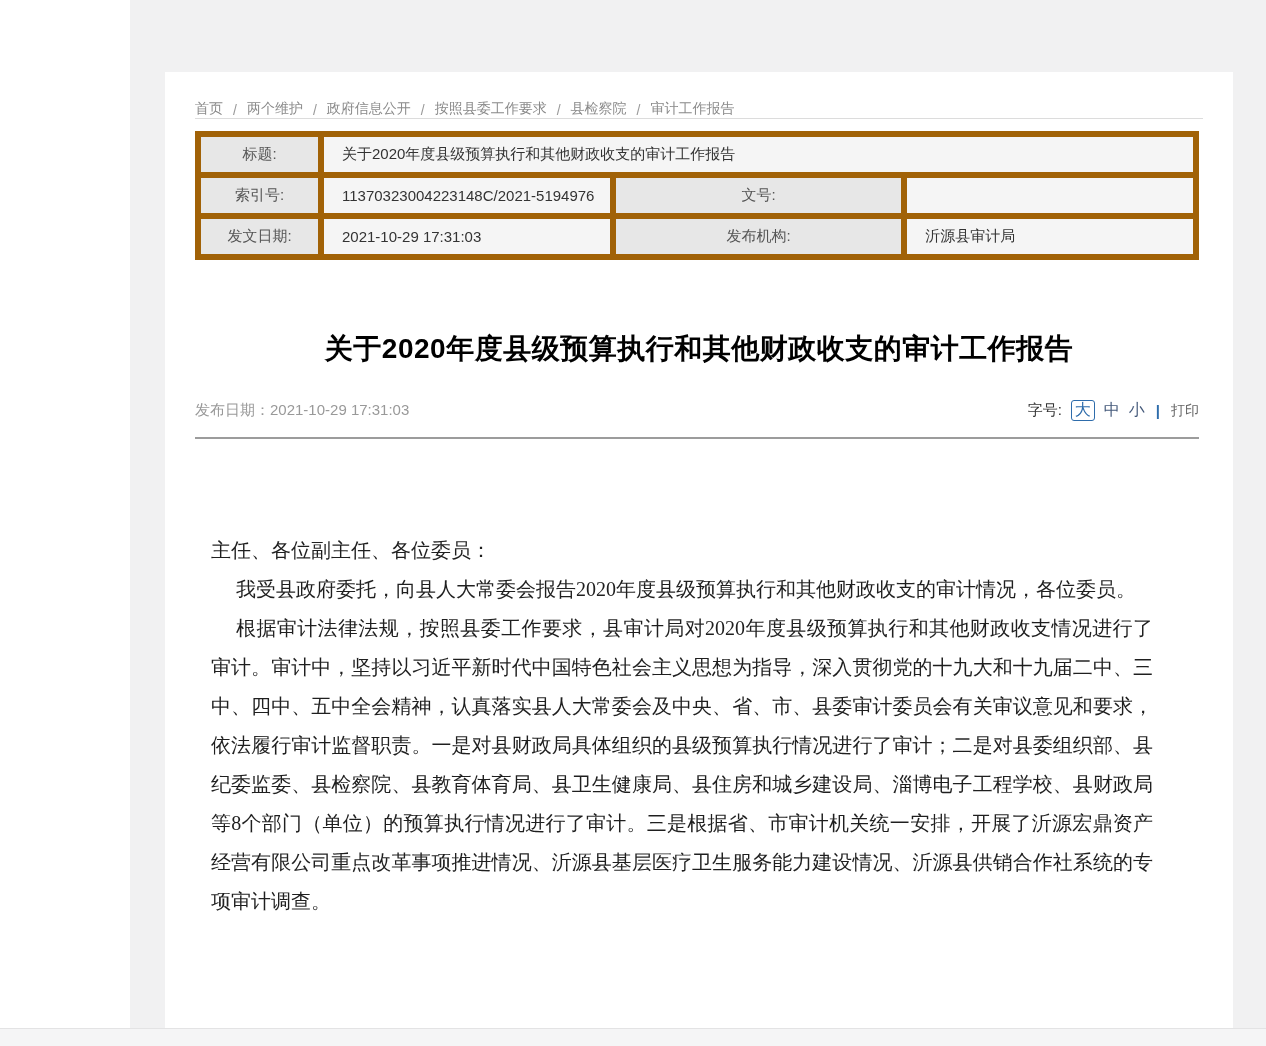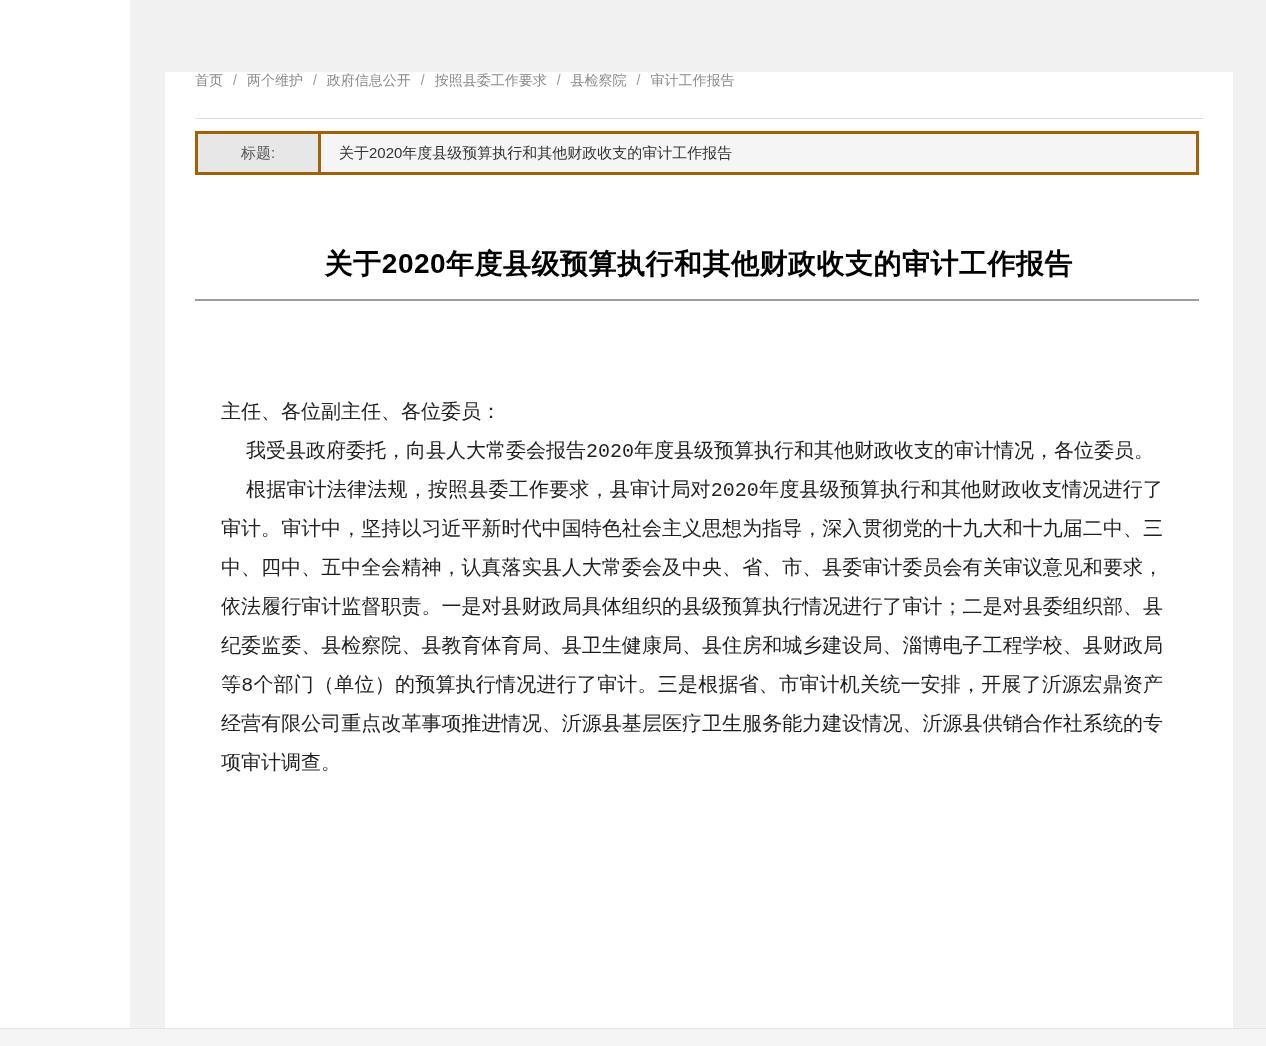--- a/index.html
+++ b/index.html
@@ -33,36 +33,36 @@
     overflow: hidden;
   }
 
   
   .breadcrumb {
     height: 47px;
     font-size: 14px;
     color: #8a8a8a;
     border-bottom: 1px solid #dcdcdc;
     display: flex;
-    align-items: flex-start;
+    align-items: flex-end;
     gap: 10px;
   }
   .breadcrumb .crumb { color: #8a8a8a; cursor: pointer; }
   .breadcrumb .sep { color: #9a9a9a; }
 
   
   .meta-table {
     width: 1004px;
     margin-top: 12px;
     border-collapse: collapse;
     table-layout: fixed;
     font-size: 15px;
   }
   .meta-table td {
-    border: 3px solid #a16207;
+    border: 6px solid #a16207;
     height: 41px;
     vertical-align: middle;
   }
   .meta-table td.lbl {
     background: #e7e7e7;
     color: #555555;
     text-align: center;
     width: 123px;
   }
   .meta-table td.lbl2 { width: 122px; }
@@ -109,23 +109,23 @@
 
   .title-rule {
     margin-top: 16px;
     width: 1004px;
     border-bottom: 2px solid #9c9c9c;
   }
 
   
   .article-body {
     margin-top: 92px;
-    margin-left: 26px;
+    margin-left: 16px;
     width: 942px;
-    font-family: Liberation Mono, monospace;
+    font-family: Liberation Serif, serif;
     font-size: 20px;
     line-height: 39px;
     color: #1f1f1f;
     text-align: justify;
   }
   .article-body p.indent { text-indent: 25px; }
 
   
   .footer-strip {
     position: absolute;
@@ -155,25 +155,50 @@
       <span class="sep">/</span>
       <span class="crumb">审计工作报告</span>
     </div>
 
     <table class="meta-table">
       <tbody>
           <tr>
         <td class="lbl">标题:</td>
         <td class="val" colspan="3">关于2020年度县级预算执行和其他财政收支的审计工作报告</td>
       </tr>
+      <tr>
+        <td class="lbl">索引号:</td>
+        <td class="val val-w">11370323004223148C/2021-5194976</td>
+        <td class="lbl lbl2">文号:</td>
+        <td class="val val-n"></td>
+      </tr>
+      <tr>
+        <td class="lbl">发文日期:</td>
+        <td class="val val-w">2021-10-29 17:31:03</td>
+        <td class="lbl lbl2">发布机构:</td>
+        <td class="val val-n">沂源县审计局</td>
+      </tr>
     </tbody>
       </table>
 
     <h1 class="article-title">关于2020年度县级预算执行和其他财政收支的审计工作报告</h1>
 
+    <div class="article-meta">
+      <div class="pub-date">
+        <span>发布日期：</span><span>2021-10-29 17:31:03</span>
+      </div>
+      <div class="font-controls">
+        <span class="fs-label">字号:</span>
+        <span class="fs-btn fs-large">大</span>
+        <span class="fs-btn fs-mid">中</span>
+        <span class="fs-btn fs-small">小</span>
+        <span class="fs-divider">|</span>
+        <span class="print-btn">打印</span>
+      </div>
+    </div>
 
     <div class="title-rule"></div>
 
     <div class="article-body">
       <p>主任、各位副主任、各位委员：</p>
       <p class="indent">我受县政府委托，向县人大常委会报告2020年度县级预算执行和其他财政收支的审计情况，各位委员。</p>
       <p class="indent">根据审计法律法规，按照县委工作要求，县审计局对2020年度县级预算执行和其他财政收支情况进行了审计。审计中，坚持以习近平新时代中国特色社会主义思想为指导，深入贯彻党的十九大和十九届二中、三中、四中、五中全会精神，认真落实县人大常委会及中央、省、市、县委审计委员会有关审议意见和要求，依法履行审计监督职责。一是对县财政局具体组织的县级预算执行情况进行了审计；二是对县委组织部、县纪委监委、县检察院、县教育体育局、县卫生健康局、县住房和城乡建设局、淄博电子工程学校、县财政局等8个部门（单位）的预算执行情况进行了审计。三是根据省、市审计机关统一安排，开展了沂源宏鼎资产经营有限公司重点改革事项推进情况、沂源县基层医疗卫生服务能力建设情况、沂源县供销合作社系统的专项审计调查。</p>
     </div>
 
   </div>

